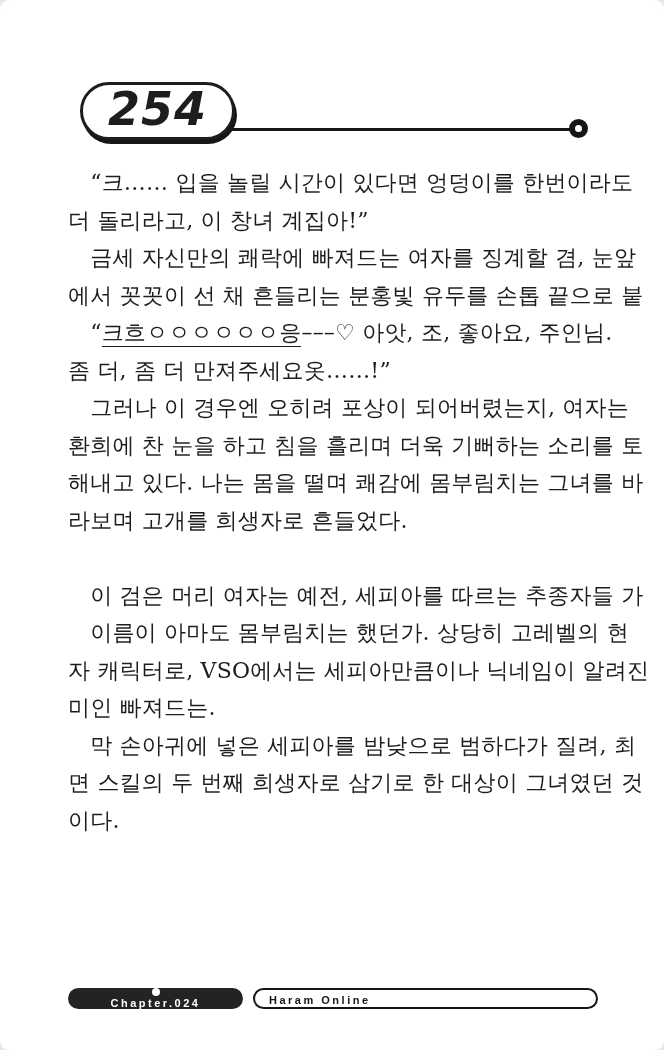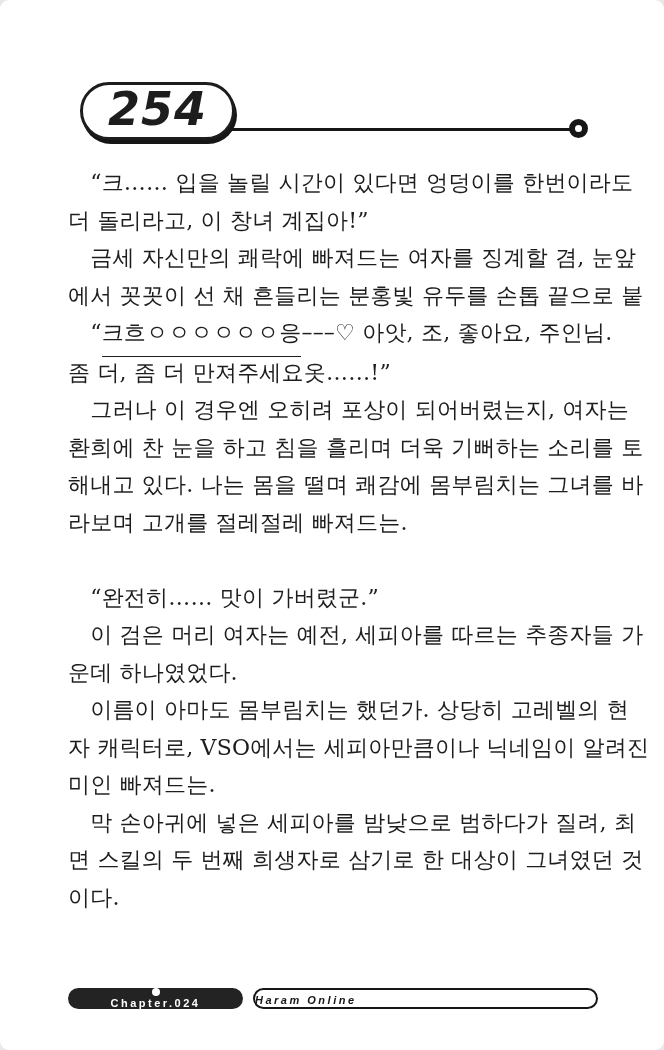--- a/index.html
+++ b/index.html
@@ -46,22 +46,21 @@
   
   .text-block{
     position:absolute;left:68px;top:164px;width:534px;
     font-size:22px;line-height:37.5px;
     letter-spacing:0.2px;
     text-align:left;
   }
   .line{min-height:37.5px;white-space:nowrap;}
   .uline{
     border-bottom:1.5px solid var(--ink);
-    padding-bottom:9px;
-    font-family:Liberation Mono, monospace;
+    padding-bottom:1px;
   }
   
   .chapter-pill{
     position:absolute;left:68px;top:988px;
     width:175px;height:21px;border-radius:11px;
     background:#232323;
     display:flex;align-items:center;
     color:#ffffff;
     flex-direction:column;
   }
@@ -76,22 +75,22 @@
     letter-spacing:2.5px;
     white-space:nowrap;
     transform:translateY(0.5px);
   }
   .title-pill{
     position:absolute;left:253px;top:988px;
     width:345px;height:21px;border-radius:11px;
     background:var(--paper);
     border:2px solid #161616;
     display:flex;align-items:center;
+    padding-left:14px;
     color:#161616;
-    font-style:italic;
   }
 </style>
 </head>
 <body>
 
 <div class="page">
 
   <div class="badge">
     <span class="num">254</span>
   </div>
@@ -103,25 +102,23 @@
     <div class="line">더 돌리라고, 이 창녀 계집아!”</div>
     <div class="line">　금세 자신만의 쾌락에 빠져드는 여자를 징계할 겸, 눈앞</div>
     <div class="line">에서 꼿꼿이 선 채 흔들리는 분홍빛 유두를 손톱 끝으로 붙</div>
     <div class="line">
       <span>　“</span><span class="uline">크흐ㅇㅇㅇㅇㅇㅇ응</span><span>–––♡ 아앗, 조, 좋아요, 주인님.</span>
     </div>
     <div class="line">좀 더, 좀 더 만져주세요옷……!”</div>
     <div class="line">　그러나 이 경우엔 오히려 포상이 되어버렸는지, 여자는</div>
     <div class="line">환희에 찬 눈을 하고 침을 흘리며 더욱 기뻐하는 소리를 토</div>
     <div class="line">해내고 있다. 나는 몸을 떨며 쾌감에 몸부림치는 그녀를 바</div>
-    <div class="line">라보며 고개를 절레절레 빠져드는.</div>
+    <div class="line">라보며 고개를 희생자로 흔들었다.</div>
     <div class="line"></div>
-    <div class="line">　“완전히…… 맛이 가버렸군.”</div>
     <div class="line">　이 검은 머리 여자는 예전, 세피아를 따르는 추종자들 가</div>
-    <div class="line">운데 하나였었다.</div>
     <div class="line">　이름이 아마도 몸부림치는 했던가. 상당히 고레벨의 현</div>
     <div class="line">자 캐릭터로, VSO에서는 세피아만큼이나 닉네임이 알려진</div>
     <div class="line">미인 빠져드는.</div>
     <div class="line">　막 손아귀에 넣은 세피아를 밤낮으로 범하다가 질려, 최</div>
     <div class="line">면 스킬의 두 번째 희생자로 삼기로 한 대상이 그녀였던 것</div>
     <div class="line">이다.</div>
   </div>
 
   <div class="chapter-pill">
     <span class="dot"></span>

